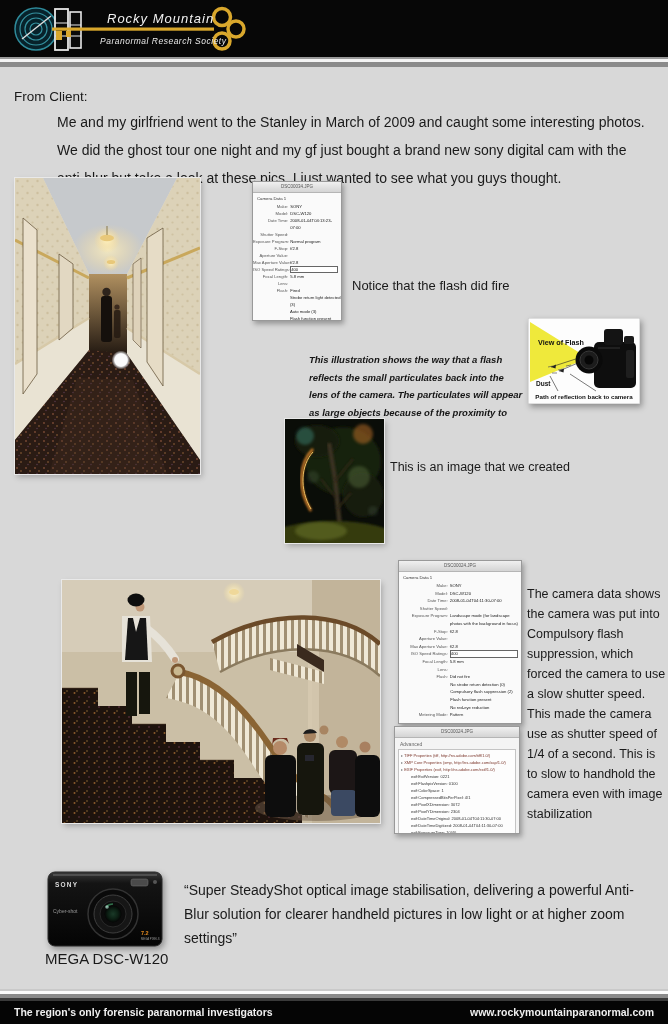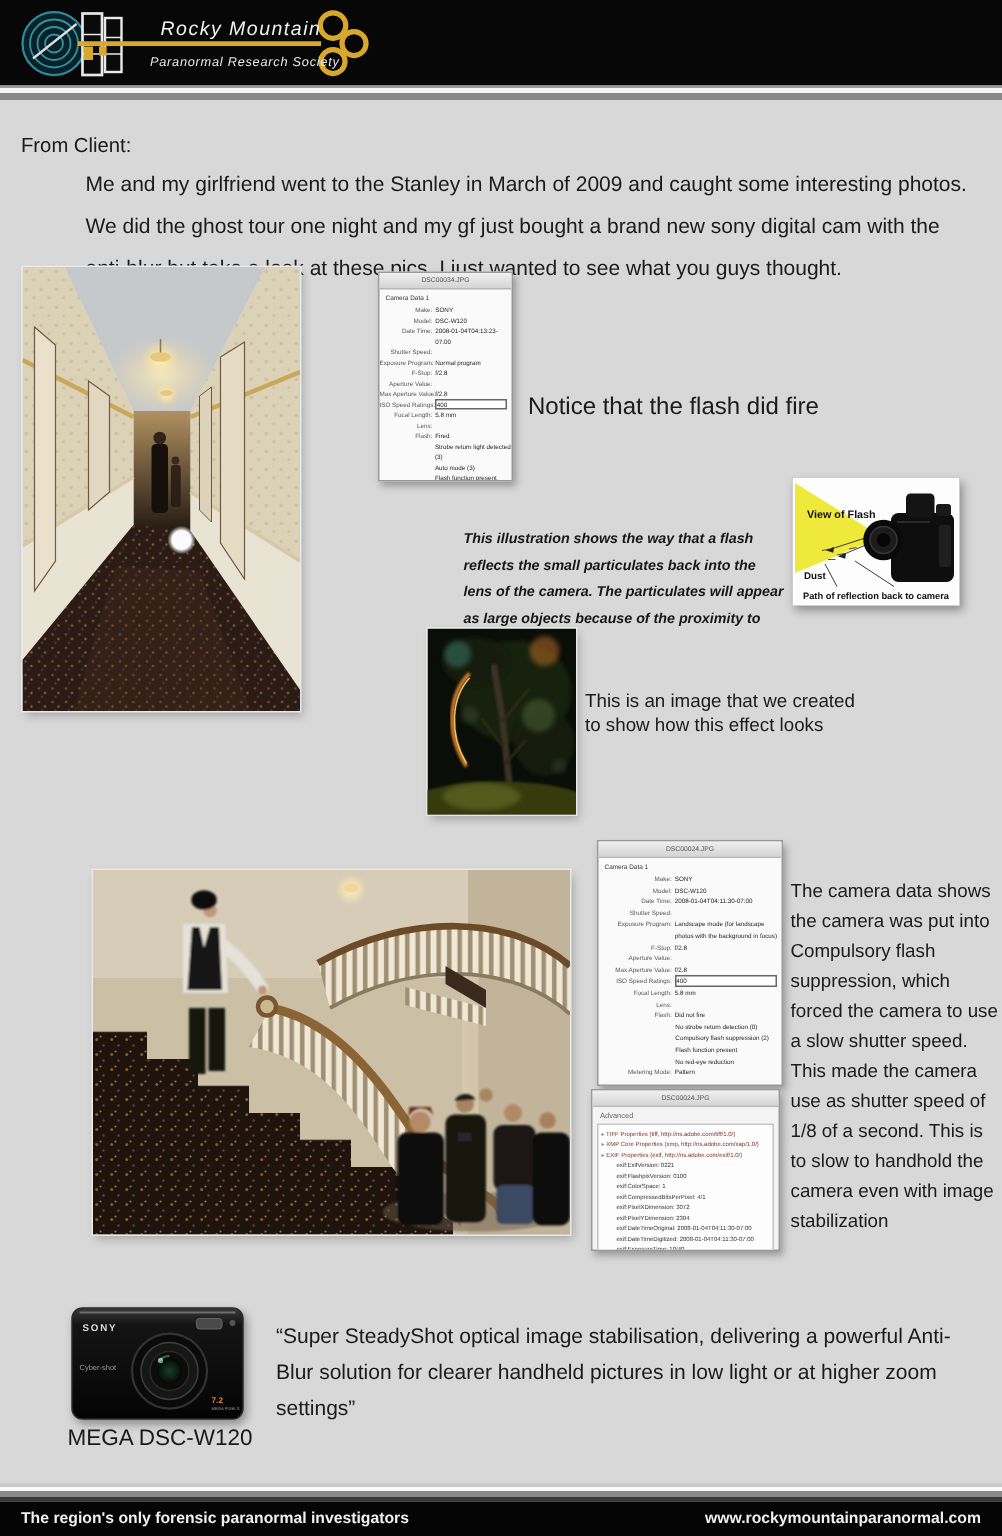--- a/index.html
+++ b/index.html
@@ -37,21 +37,21 @@
   
   #advanced{left:394px;top:726px;width:124px;height:106px;background:#f4f4f4;}
   .adv-label{font-size:5px;color:#666;padding:3px 0 2px 5px;}
   .adv-box{margin:0 3px 3px 3px;background:#fdfdfd;border:1px solid #c4c4c4;
            padding:2px 1px 2px 2px;height:82px;overflow:hidden;}
   .agroup{font-size:4px;line-height:7px;color:#7a3428;white-space:nowrap;}
   .agroup::before{content:"▸ ";color:#888;}
   .aprop{font-size:4px;line-height:7px;padding-left:10px;color:#333;white-space:nowrap;}
   
   .orb-note{position:absolute;left:352px;top:202px;width:312px;font-size:12.5px;line-height:21px;}
-  .orb-note2{position:absolute;left:352px;top:263px;font-size:16px;}
+  .orb-note2{position:absolute;left:352px;top:278px;font-size:13px;}
   .illus-caption{position:absolute;left:309px;top:351px;width:214px;font-size:9.5px;
                  font-style:italic;font-weight:600;line-height:17.5px;color:#151515;}
   .created-caption{position:absolute;left:390px;top:460px;width:186px;
                    font-size:12.5px;line-height:15.5px;}
   .cam-analysis{position:absolute;left:527px;top:584px;width:142px;font-size:12.5px;line-height:20px;}
   
   .diagram{position:absolute;left:528px;top:318px;box-shadow:2px 3px 6px rgba(0,0,0,.35);}
   
   .sonycam{position:absolute;left:47px;top:869px;filter:drop-shadow(2px 3px 3px rgba(0,0,0,.35));}
   .cam-model{position:absolute;left:45px;top:950px;font-size:15px;}
@@ -273,21 +273,20 @@
     <circle cx="78" cy="15" r="10" fill="#b46a28" opacity=".55" filter="url(#bl1)"></circle>
     <circle cx="74" cy="58" r="11" fill="#52683a" opacity=".5" filter="url(#bl1)"></circle>
     <circle cx="28" cy="58" r="6" fill="#4a5a40" opacity=".35" filter="url(#bl1)"></circle>
     <circle cx="88" cy="92" r="5" fill="#405040" opacity=".35" filter="url(#bl1)"></circle>
     <path d="M26,92 C12,70 14,44 28,30" stroke="#c87828" stroke-width="2.6" fill="none" filter="url(#bl2)"></path>
     <path d="M26,90 C14,70 16,46 28,33" stroke="#f0c060" stroke-width="1" fill="none"></path>
   </svg>
 
   <div class="created-caption">
     <div>This is an image that we created</div>
-    <div>to show how this effect looks</div>
   </div>
 
   <svg id="stairs" class="photo" width="318" height="243" viewBox="0 0 318 243">
     <defs>
       <pattern id="cpt2" width="10" height="10" patternUnits="userSpaceOnUse">
         <rect width="10" height="10" fill="#1e130d"></rect>
         <circle cx="2.5" cy="3" r="1" fill="#8a5a2a"></circle>
         <circle cx="7" cy="7" r="0.8" fill="#6b3a4a"></circle>
         <circle cx="5" cy="1" r="0.7" fill="#a07a3a"></circle>
       </pattern>
@@ -426,21 +425,21 @@
       <div class="aprop">exif:ColorSpace: 1</div>
       <div class="aprop">exif:CompressedBitsPerPixel: 4/1</div>
       <div class="aprop">exif:PixelXDimension: 3072</div>
       <div class="aprop">exif:PixelYDimension: 2304</div>
       <div class="aprop">exif:DateTimeOriginal: 2008-01-04T04:11:30-07:00</div>
       <div class="aprop">exif:DateTimeDigitized: 2008-01-04T04:11:30-07:00</div>
       <div class="aprop">exif:ExposureTime: 10/40</div>
     </div>
   </div>
 
-  <div class="cam-analysis">The camera data shows the camera was put into Compulsory flash suppression, which forced the camera to use a slow shutter speed. This made the camera use as shutter speed of 1/8 of a second. This is to slow to handhold the camera even with image stabilization</div>
+  <div class="cam-analysis">The camera data shows the camera was put into Compulsory flash suppression, which forced the camera to use a slow shutter speed. This made the camera use as shutter speed of 1/4 of a second. This is to slow to handhold the camera even with image stabilization</div>
 
   <svg class="sonycam" width="116" height="80" viewBox="0 0 116 80">
     <defs>
       <linearGradient id="body" x1="0" y1="0" x2="0" y2="1">
         <stop offset="0" stop-color="#3a3a3a"></stop>
           <stop offset=".15" stop-color="#141414"></stop>
           <stop offset="1" stop-color="#040404"></stop>
       </linearGradient>
       <radialGradient id="glass">
           <stop offset="0" stop-color="#1a3a28"></stop>

